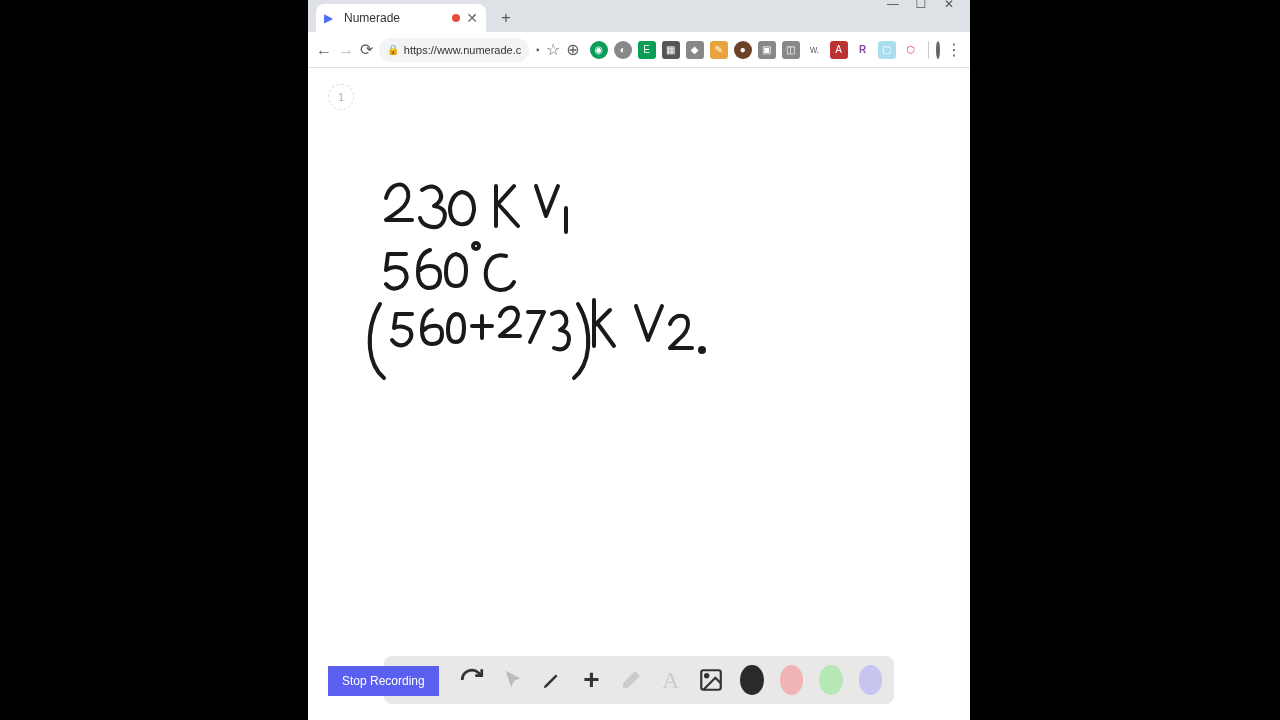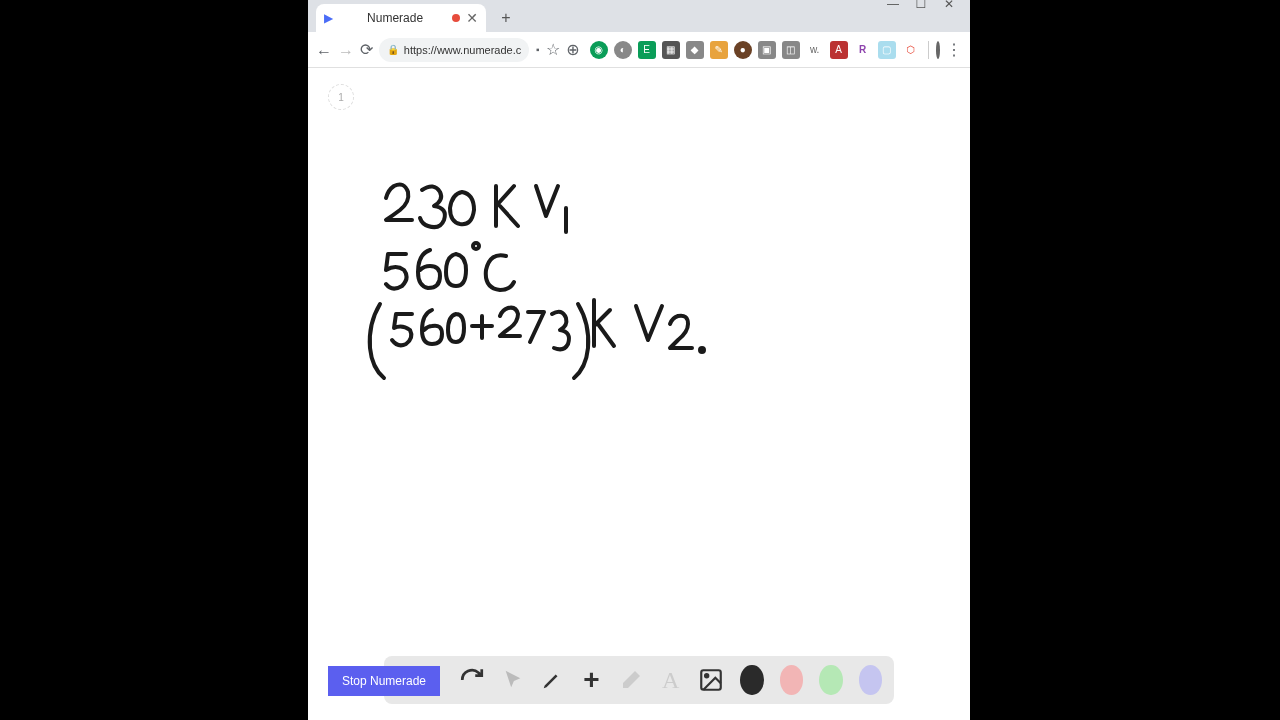--- a/index.html
+++ b/index.html
@@ -58,21 +58,21 @@
       font-size: 12px;
       color: #333;
     }
     .tab .favicon {
       width: 14px;
       height: 14px;
       display: flex;
       align-items: center;
       color: #4a6cf7;
     }
-    .tab .title { flex: 1; overflow: hidden; white-space: nowrap; text-align: center; }
+    .tab .title { flex: 1; overflow: hidden; white-space: nowrap; }
     .tab .rec-dot { width: 8px; height: 8px; background: #e74c3c; border-radius: 50%; }
     .tab .close-x { color: #666; font-size: 14px; }
     .new-tab {
       width: 24px;
       height: 24px;
       display: flex;
       align-items: center;
       justify-content: center;
       color: #555;
       margin-left: 8px;
@@ -278,21 +278,21 @@
         <path d="M194 186 q10 -6 14 4 q2 8 -6 12 q12 2 8 14 q-4 8 -14 4"></path>
         <path d="M220 176 q12 20 10 44 q-2 20 -14 30"></path>
         <path d="M236 172 l0 46 M236 198 l16 -16 M240 196 l16 22"></path>
 
         <path d="M278 178 l12 34 l14 -34"></path>
         <path d="M312 196 q2 -6 8 -8 q10 -2 10 8 q0 8 -10 16 l-8 8 l22 0"></path>
         <circle cx="344" cy="222" r="2" fill="#1a1a1a"></circle>
       </g>
     </svg>
 
-    <button class="stop-rec-btn">Stop Numerade</button>
+    <button class="stop-rec-btn">Stop Recording</button>
 
     <div class="toolbar">
       <span class="hidden-behind"></span>
       <span class="tool-btn">
         <svg width="26" height="26" viewBox="0 0 24 24" fill="none" stroke="#333" stroke-width="2.5">
             <path d="M21 2v6h-6M3 12a9 9 0 0 1 15-6.7L21 8"></path>
           </svg>
       </span>
       <span class="tool-btn disabled">
         <svg width="22" height="22" viewBox="0 0 24 24" fill="#bbb">

